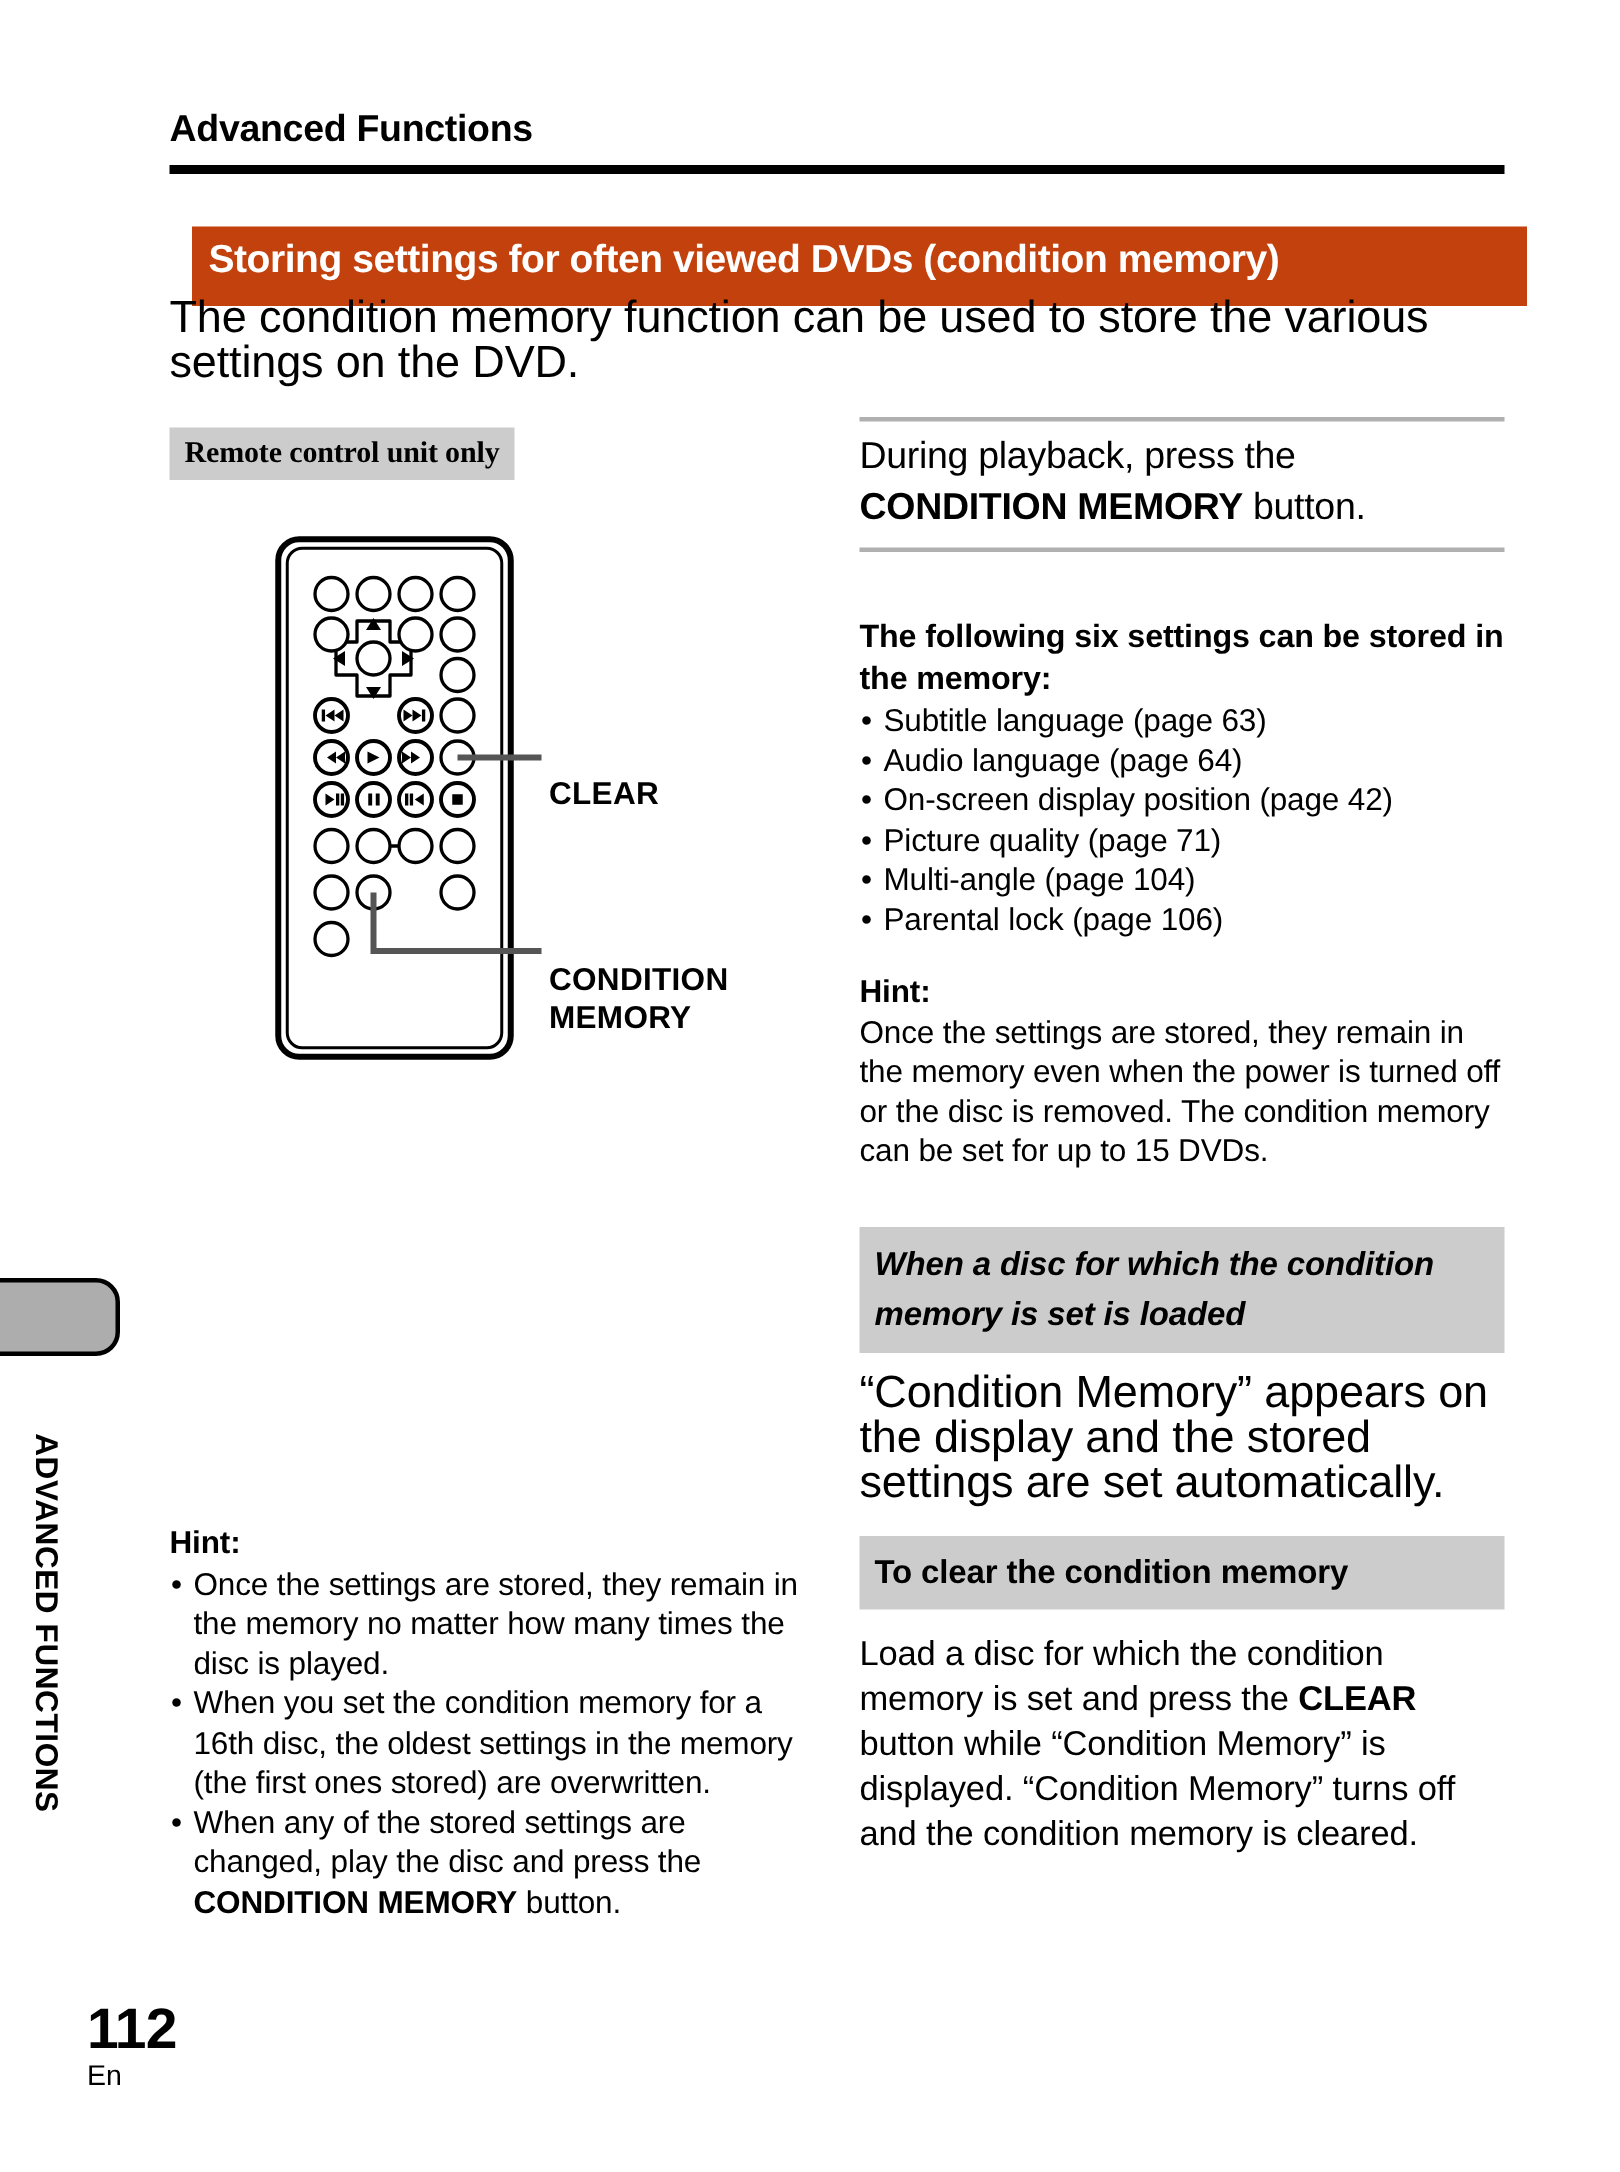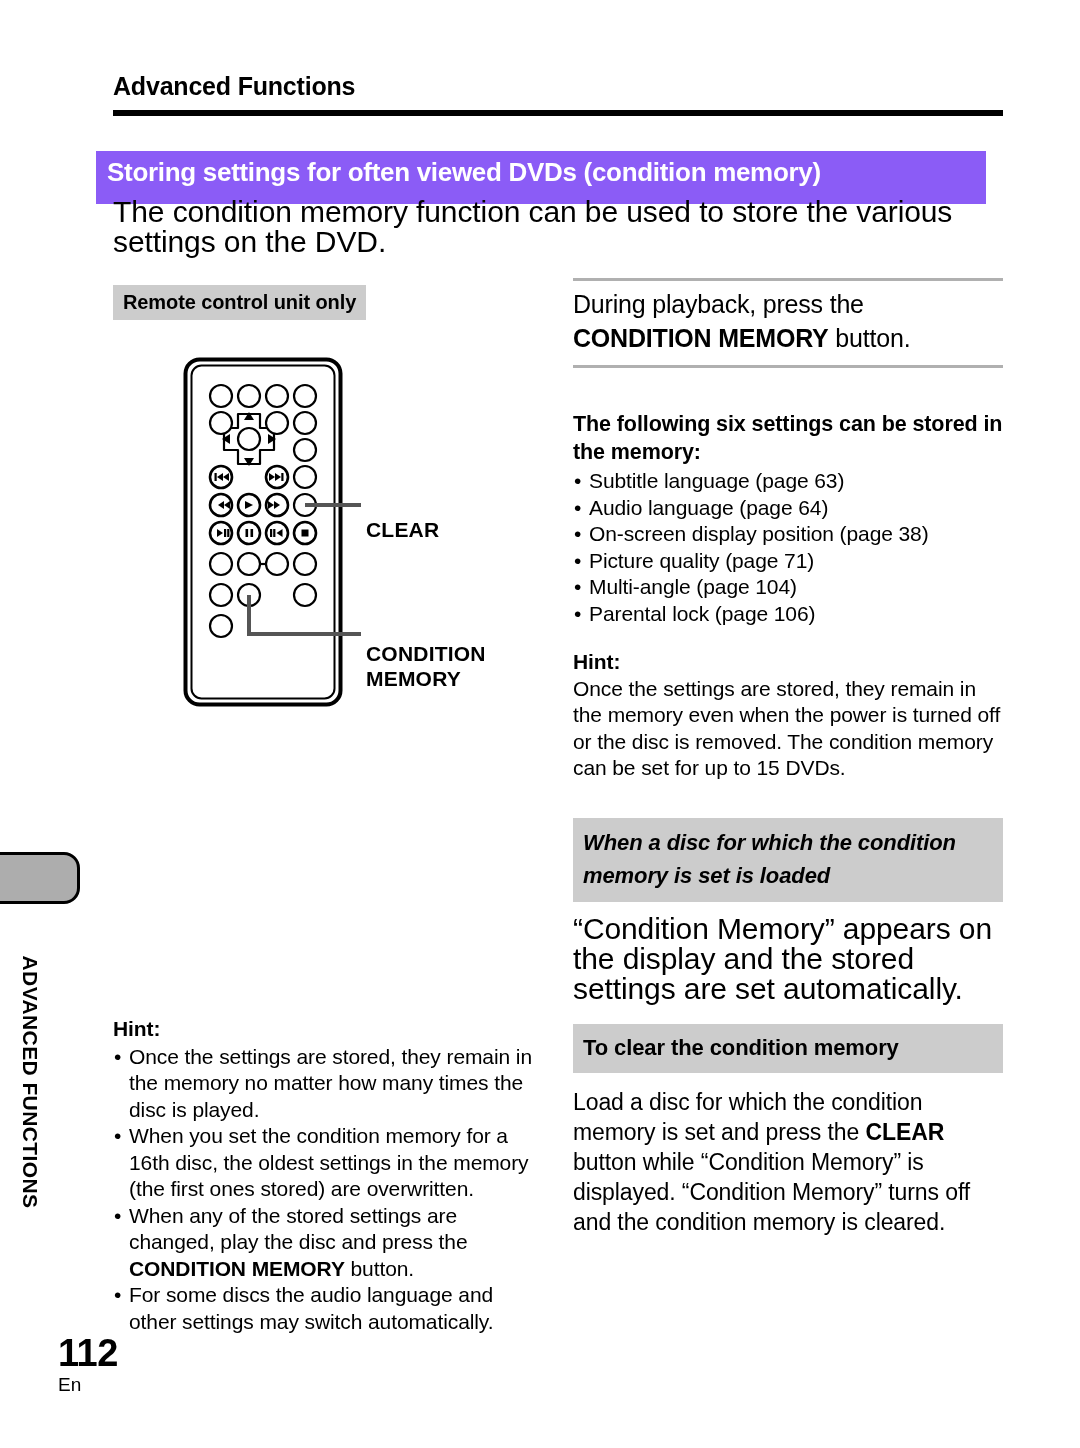--- a/index.html
+++ b/index.html
@@ -57,25 +57,25 @@
   }
   #head-rule {
     margin-top: 9px;
     height: 6px;
     background: #000;
   }
 
   
   #section-banner {
     position: absolute;
-    left: 96px;
+    left: 128px;
     top: 151px;
     width: 890px;
     height: 53px;
-    background: #8b5cf6;
+    background: #c2410c;
     box-sizing: border-box;
   }
   #section-banner span {
     display: block;
     color: #ffffff;
     font-size: 26px;
     font-weight: bold;
     letter-spacing: -0.3px;
     padding: 6px 0 0 11px;
     white-space: nowrap;
@@ -90,20 +90,21 @@
     line-height: 30px;
     letter-spacing: -0.1px;
   }
 
   
   #col-left {
     position: absolute;
     left: 113px;
     top: 285px;
     width: 440px;
+    font-family: Liberation Serif, serif;
   }
   #remote-badge {
     display: inline-block;
     background: #cccccc;
     font-size: 20px;
     font-weight: bold;
     padding: 6px 10px 6px 10px;
     letter-spacing: -0.1px;
   }
 
@@ -382,21 +383,20 @@
   <div>CONDITION</div>
   <div>MEMORY</div>
 </div>
 
 <div id="left-hint">
   <div class="hint-title">Hint:</div>
   <ul class="bullets">
     <li>Once the settings are stored, they remain in the memory no matter how many times the disc is played.</li>
     <li>When you set the condition memory for a 16th disc, the oldest settings in the memory (the first ones stored) are overwritten.</li>
     <li><span>When any of the stored settings are changed, play the disc and press the </span><span class="b">CONDITION MEMORY</span><span> button.</span></li>
-    <li>For some discs the audio language and other settings may switch automatically.</li>
   </ul>
 </div>
 
 <div id="page-num">
   <div class="num">112</div>
   <div class="lang">En</div>
 </div>
 
 <div id="col-right">
 
@@ -404,21 +404,21 @@
   <div id="step-block">
     <div id="step-head"><span>During playback, press the </span><span class="b">CONDITION MEMORY</span><span> button.</span></div>
   </div>
   <div class="rule-thin"></div>
 
   <div id="settings-block">
     <div id="settings-title">The following six settings can be stored in the memory:</div>
     <ul class="bullets" id="settings-list">
       <li>Subtitle language (page 63)</li>
       <li>Audio language (page 64)</li>
-      <li>On-screen display position (page 38)</li>
+      <li>On-screen display position (page 42)</li>
       <li>Picture quality (page 71)</li>
       <li>Multi-angle (page 104)</li>
       <li>Parental lock (page 106)</li>
     </ul>
   </div>
 
   <div id="right-hint">
     <div class="hint-title">Hint:</div>
     <div>Once the settings are stored, they remain in the memory even when the power is turned off or the disc is removed.  The condition memory can be set for up to 15 DVDs.</div>
   </div>

